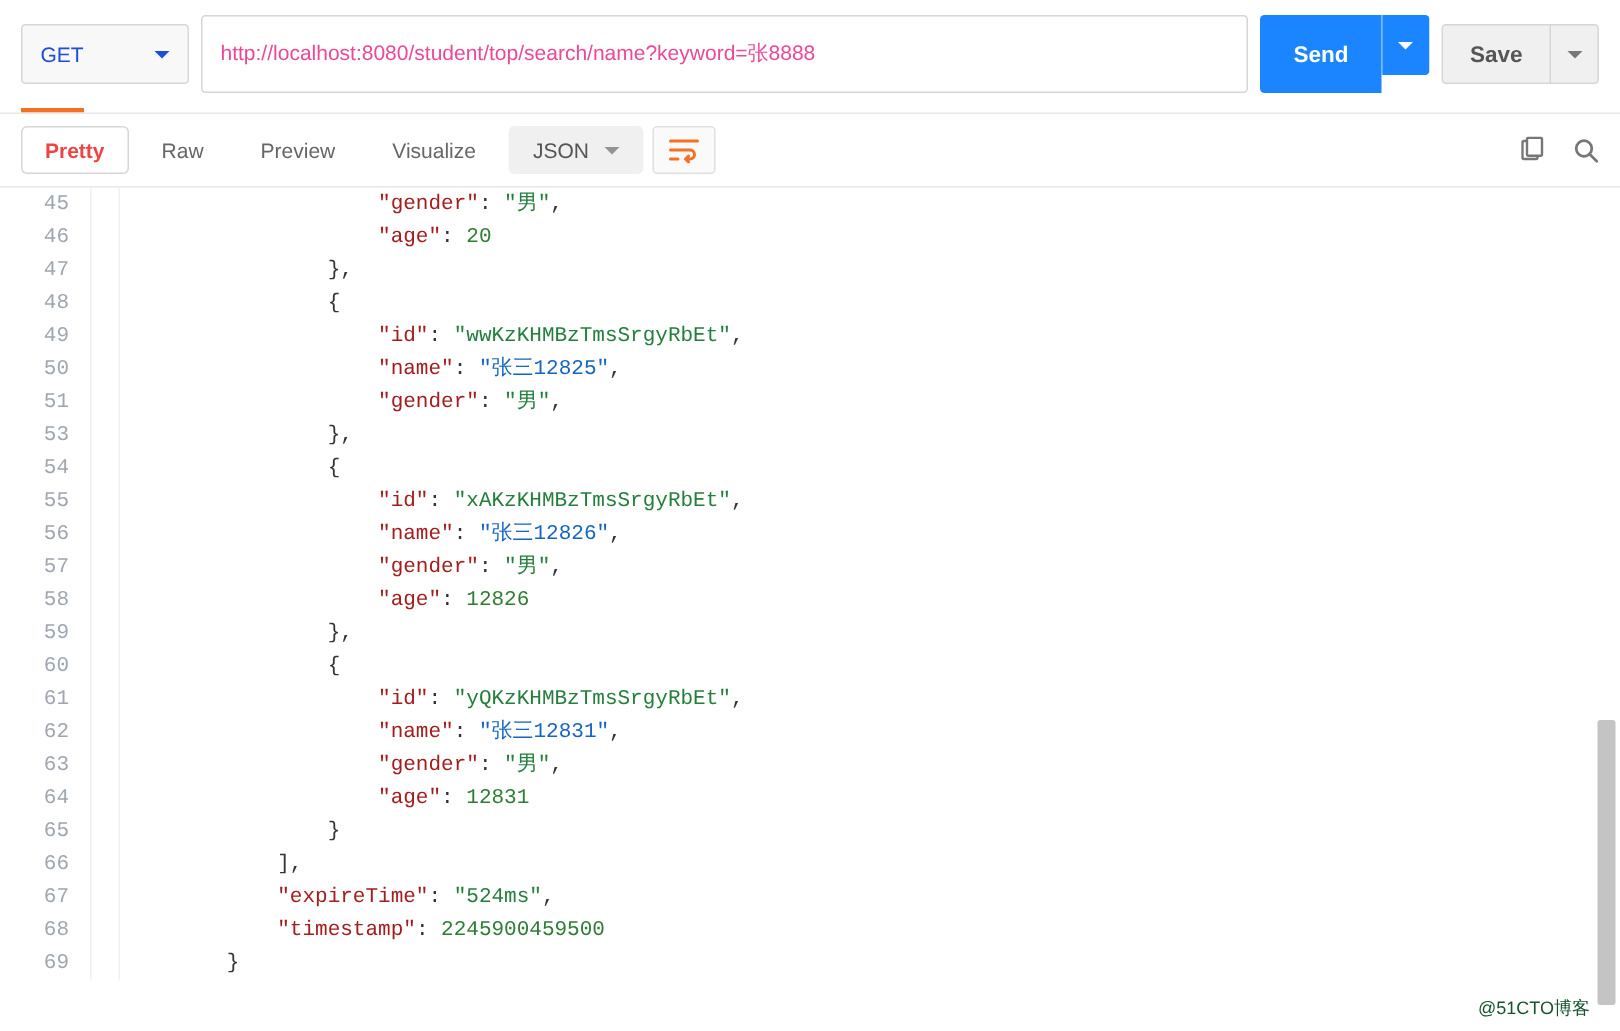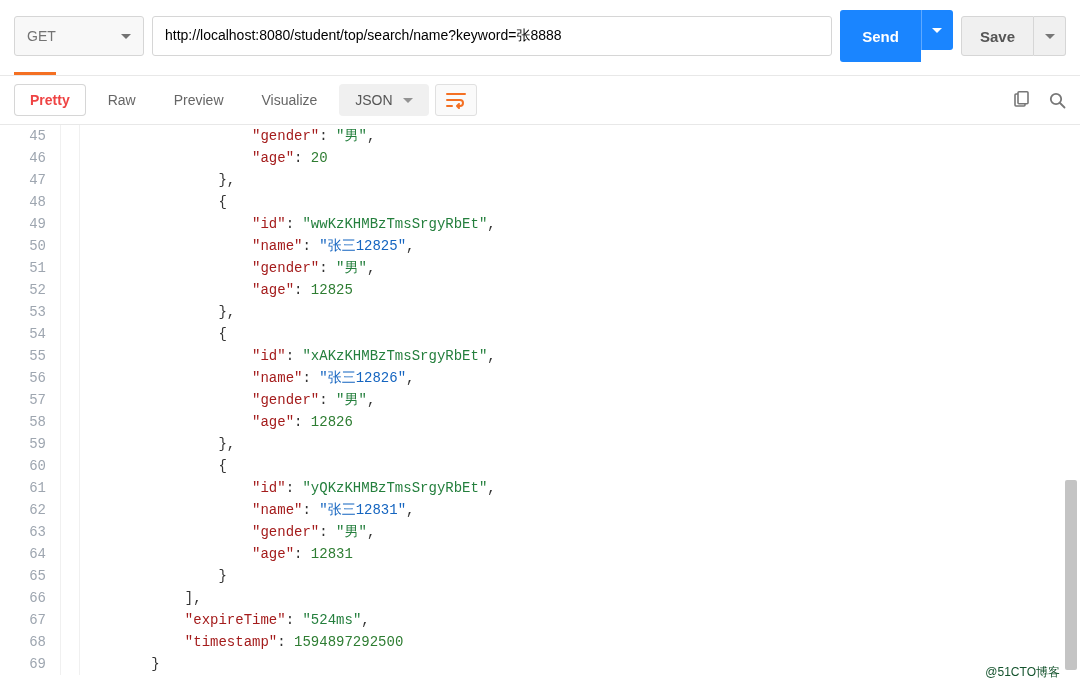--- a/index.html
+++ b/index.html
@@ -15,41 +15,41 @@
   }
 
   
   .request-bar {
     display: flex;
     gap: 8px;
     padding: 10px 14px;
     align-items: center;
   }
   .method-select {
-    width: 130px;
+    width: 112px;
     height: 40px;
     background: #f8f8f8;
     border: 1px solid #d6d6d6;
     border-radius: 3px;
     display: flex;
     align-items: center;
     padding: 0 12px;
     justify-content: space-between;
-    color: #737373;
+    color: #1d4ed8;
     font-size: 14px;
     cursor: pointer;
   }
   .url-input {
     flex: 1;
-    height: 40px;
+    height: 52px;
     border: 1px solid #d6d6d6;
     border-radius: 3px;
     padding: 4px 12px;
     font-size: 14px;
-    color: #000000;
+    color: #ec4899;
     background: #fff;
   }
   .send-btn {
     height: 52px;
     background: #1a85ff;
     color: #fff;
     border: none;
     border-radius: 3px 0 0 3px;
     padding: 0 22px;
     font-size: 15px;
@@ -273,37 +273,36 @@
 
 <div class="code-area">
   <div class="code-scroll" id="code-scroll">
       <div class="code-line"><div class="ln">45</div><div class="gut"> </div><div class="code">                    <span class="k">"gender"</span><span class="p">: </span><span class="s">"男"</span><span class="p">,</span></div></div>
       <div class="code-line"><div class="ln">46</div><div class="gut"> </div><div class="code">                    <span class="k">"age"</span><span class="p">: </span><span class="n">20</span></div></div>
       <div class="code-line"><div class="ln">47</div><div class="gut"> </div><div class="code">                <span class="p">},</span></div></div>
       <div class="code-line"><div class="ln">48</div><div class="gut"> </div><div class="code">                <span class="p">{</span></div></div>
       <div class="code-line"><div class="ln">49</div><div class="gut"> </div><div class="code">                    <span class="k">"id"</span><span class="p">: </span><span class="s">"wwKzKHMBzTmsSrgyRbEt"</span><span class="p">,</span></div></div>
       <div class="code-line"><div class="ln">50</div><div class="gut"> </div><div class="code">                    <span class="k">"name"</span><span class="p">: </span><span class="sb">"张三12825"</span><span class="p">,</span></div></div>
       <div class="code-line"><div class="ln">51</div><div class="gut"> </div><div class="code">                    <span class="k">"gender"</span><span class="p">: </span><span class="s">"男"</span><span class="p">,</span></div></div>
-      <div class="code-line"><div class="ln">52</div><div class="gut"> </div><div class="code">                    <span class="k">"age"</span><span class="p">: </span><span class="n">12825</span></div></div>
       <div class="code-line"><div class="ln">53</div><div class="gut"> </div><div class="code">                <span class="p">},</span></div></div>
       <div class="code-line"><div class="ln">54</div><div class="gut"> </div><div class="code">                <span class="p">{</span></div></div>
       <div class="code-line"><div class="ln">55</div><div class="gut"> </div><div class="code">                    <span class="k">"id"</span><span class="p">: </span><span class="s">"xAKzKHMBzTmsSrgyRbEt"</span><span class="p">,</span></div></div>
       <div class="code-line"><div class="ln">56</div><div class="gut"> </div><div class="code">                    <span class="k">"name"</span><span class="p">: </span><span class="sb">"张三12826"</span><span class="p">,</span></div></div>
       <div class="code-line"><div class="ln">57</div><div class="gut"> </div><div class="code">                    <span class="k">"gender"</span><span class="p">: </span><span class="s">"男"</span><span class="p">,</span></div></div>
       <div class="code-line"><div class="ln">58</div><div class="gut"> </div><div class="code">                    <span class="k">"age"</span><span class="p">: </span><span class="n">12826</span></div></div>
       <div class="code-line"><div class="ln">59</div><div class="gut"> </div><div class="code">                <span class="p">},</span></div></div>
       <div class="code-line"><div class="ln">60</div><div class="gut"> </div><div class="code">                <span class="p">{</span></div></div>
       <div class="code-line"><div class="ln">61</div><div class="gut"> </div><div class="code">                    <span class="k">"id"</span><span class="p">: </span><span class="s">"yQKzKHMBzTmsSrgyRbEt"</span><span class="p">,</span></div></div>
       <div class="code-line"><div class="ln">62</div><div class="gut"> </div><div class="code">                    <span class="k">"name"</span><span class="p">: </span><span class="sb">"张三12831"</span><span class="p">,</span></div></div>
       <div class="code-line"><div class="ln">63</div><div class="gut"> </div><div class="code">                    <span class="k">"gender"</span><span class="p">: </span><span class="s">"男"</span><span class="p">,</span></div></div>
       <div class="code-line"><div class="ln">64</div><div class="gut"> </div><div class="code">                    <span class="k">"age"</span><span class="p">: </span><span class="n">12831</span></div></div>
       <div class="code-line"><div class="ln">65</div><div class="gut"> </div><div class="code">                <span class="p">}</span></div></div>
       <div class="code-line"><div class="ln">66</div><div class="gut"> </div><div class="code">            <span class="p">],</span></div></div>
       <div class="code-line"><div class="ln">67</div><div class="gut"> </div><div class="code">            <span class="k">"expireTime"</span><span class="p">: </span><span class="s">"524ms"</span><span class="p">,</span></div></div>
-      <div class="code-line"><div class="ln">68</div><div class="gut"> </div><div class="code">            <span class="k">"timestamp"</span><span class="p">: </span><span class="n">1594897292500</span></div></div>
+      <div class="code-line"><div class="ln">68</div><div class="gut"> </div><div class="code">            <span class="k">"timestamp"</span><span class="p">: </span><span class="n">2245900459500</span></div></div>
       <div class="code-line"><div class="ln">69</div><div class="gut"> </div><div class="code">        <span class="p">}</span></div></div>
     </div>
 
   <div class="fake-scrollbar">
     <div class="fake-thumb" id="fake-thumb" style="top: 355px; height: 190px;"></div>
   </div>
 
   <svg class="annotation-arrow" width="210" height="70" viewBox="0 0 210 70">
     <defs>
       <marker id="ah" markerWidth="10" markerHeight="10" refX="2" refY="4" orient="auto">

